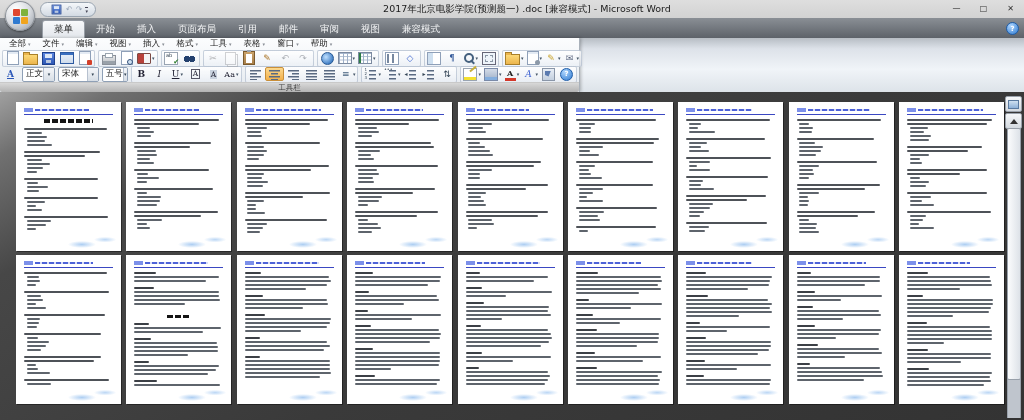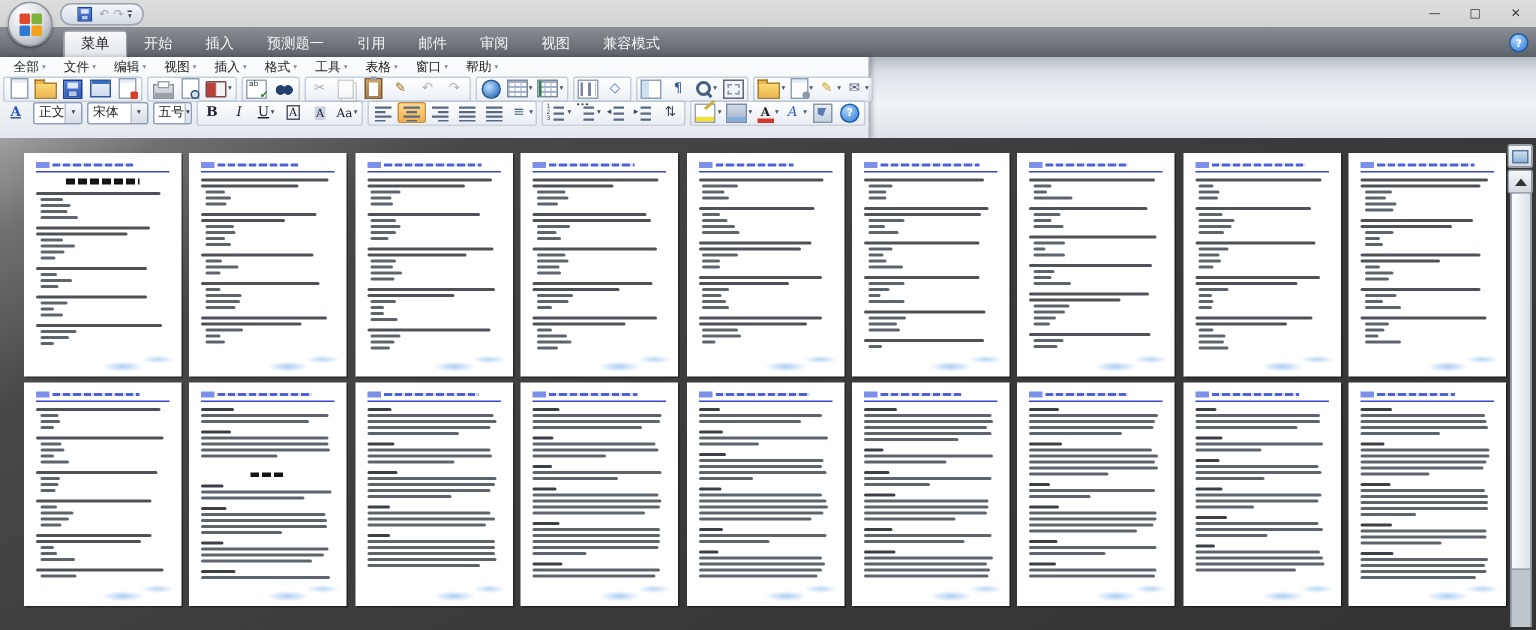--- a/index.html
+++ b/index.html
@@ -204,32 +204,33 @@
     <div class="qat" id="qat">
         <span class="qbtn">
           <span class="ic icFloppy" style="transform: scale(0.75);"></span>
         </span>
         <span class="qbtn qdis">↶</span>
         <span class="qbtn qdis">↷</span>
         <span class="qbtn">
           <span class="qdd">▾</span>
         </span>
       </div>
+    <div class="title">2017年北京电影学院(预测题一) .doc [兼容模式] - Microsoft Word</div>
     <div class="winctrl" id="winctrl">
         <div class="wbtn">—</div>
         <div class="wbtn">□</div>
         <div class="wbtn">✕</div>
       </div>
   </div>
 
   <div class="tabrow" id="tabrow">
       <div class="tab active">菜单</div>
       <div class="tab">开始</div>
       <div class="tab">插入</div>
-      <div class="tab">预测题一</div>
+      <div class="tab">页面布局</div>
       <div class="tab">引用</div>
       <div class="tab">邮件</div>
       <div class="tab">审阅</div>
       <div class="tab">视图</div>
       <div class="tab">兼容模式</div>
       <div class="helpbtn">?</div>
     </div>
 
   <div class="ribbon">
     <div class="classic">
@@ -484,20 +485,21 @@
               <span class="dda">▾</span>
             </span>
             <span class="tbtn">
               <span class="ic icAsian"></span>
             </span>
             <span class="tbtn">
               <span class="ic icHelp">?</span>
             </span>
           </span>
         </div>
+      <div class="blktitle">工具栏</div>
     </div>
   </div>
 
   <div class="canvas" id="canvas">
     <div class="vs" id="vscroll">
         <div class="vsb">
           <span class="rulerGlyph"></span>
         </div>
         <div class="vsb">
           <span class="upGlyph"></span>

